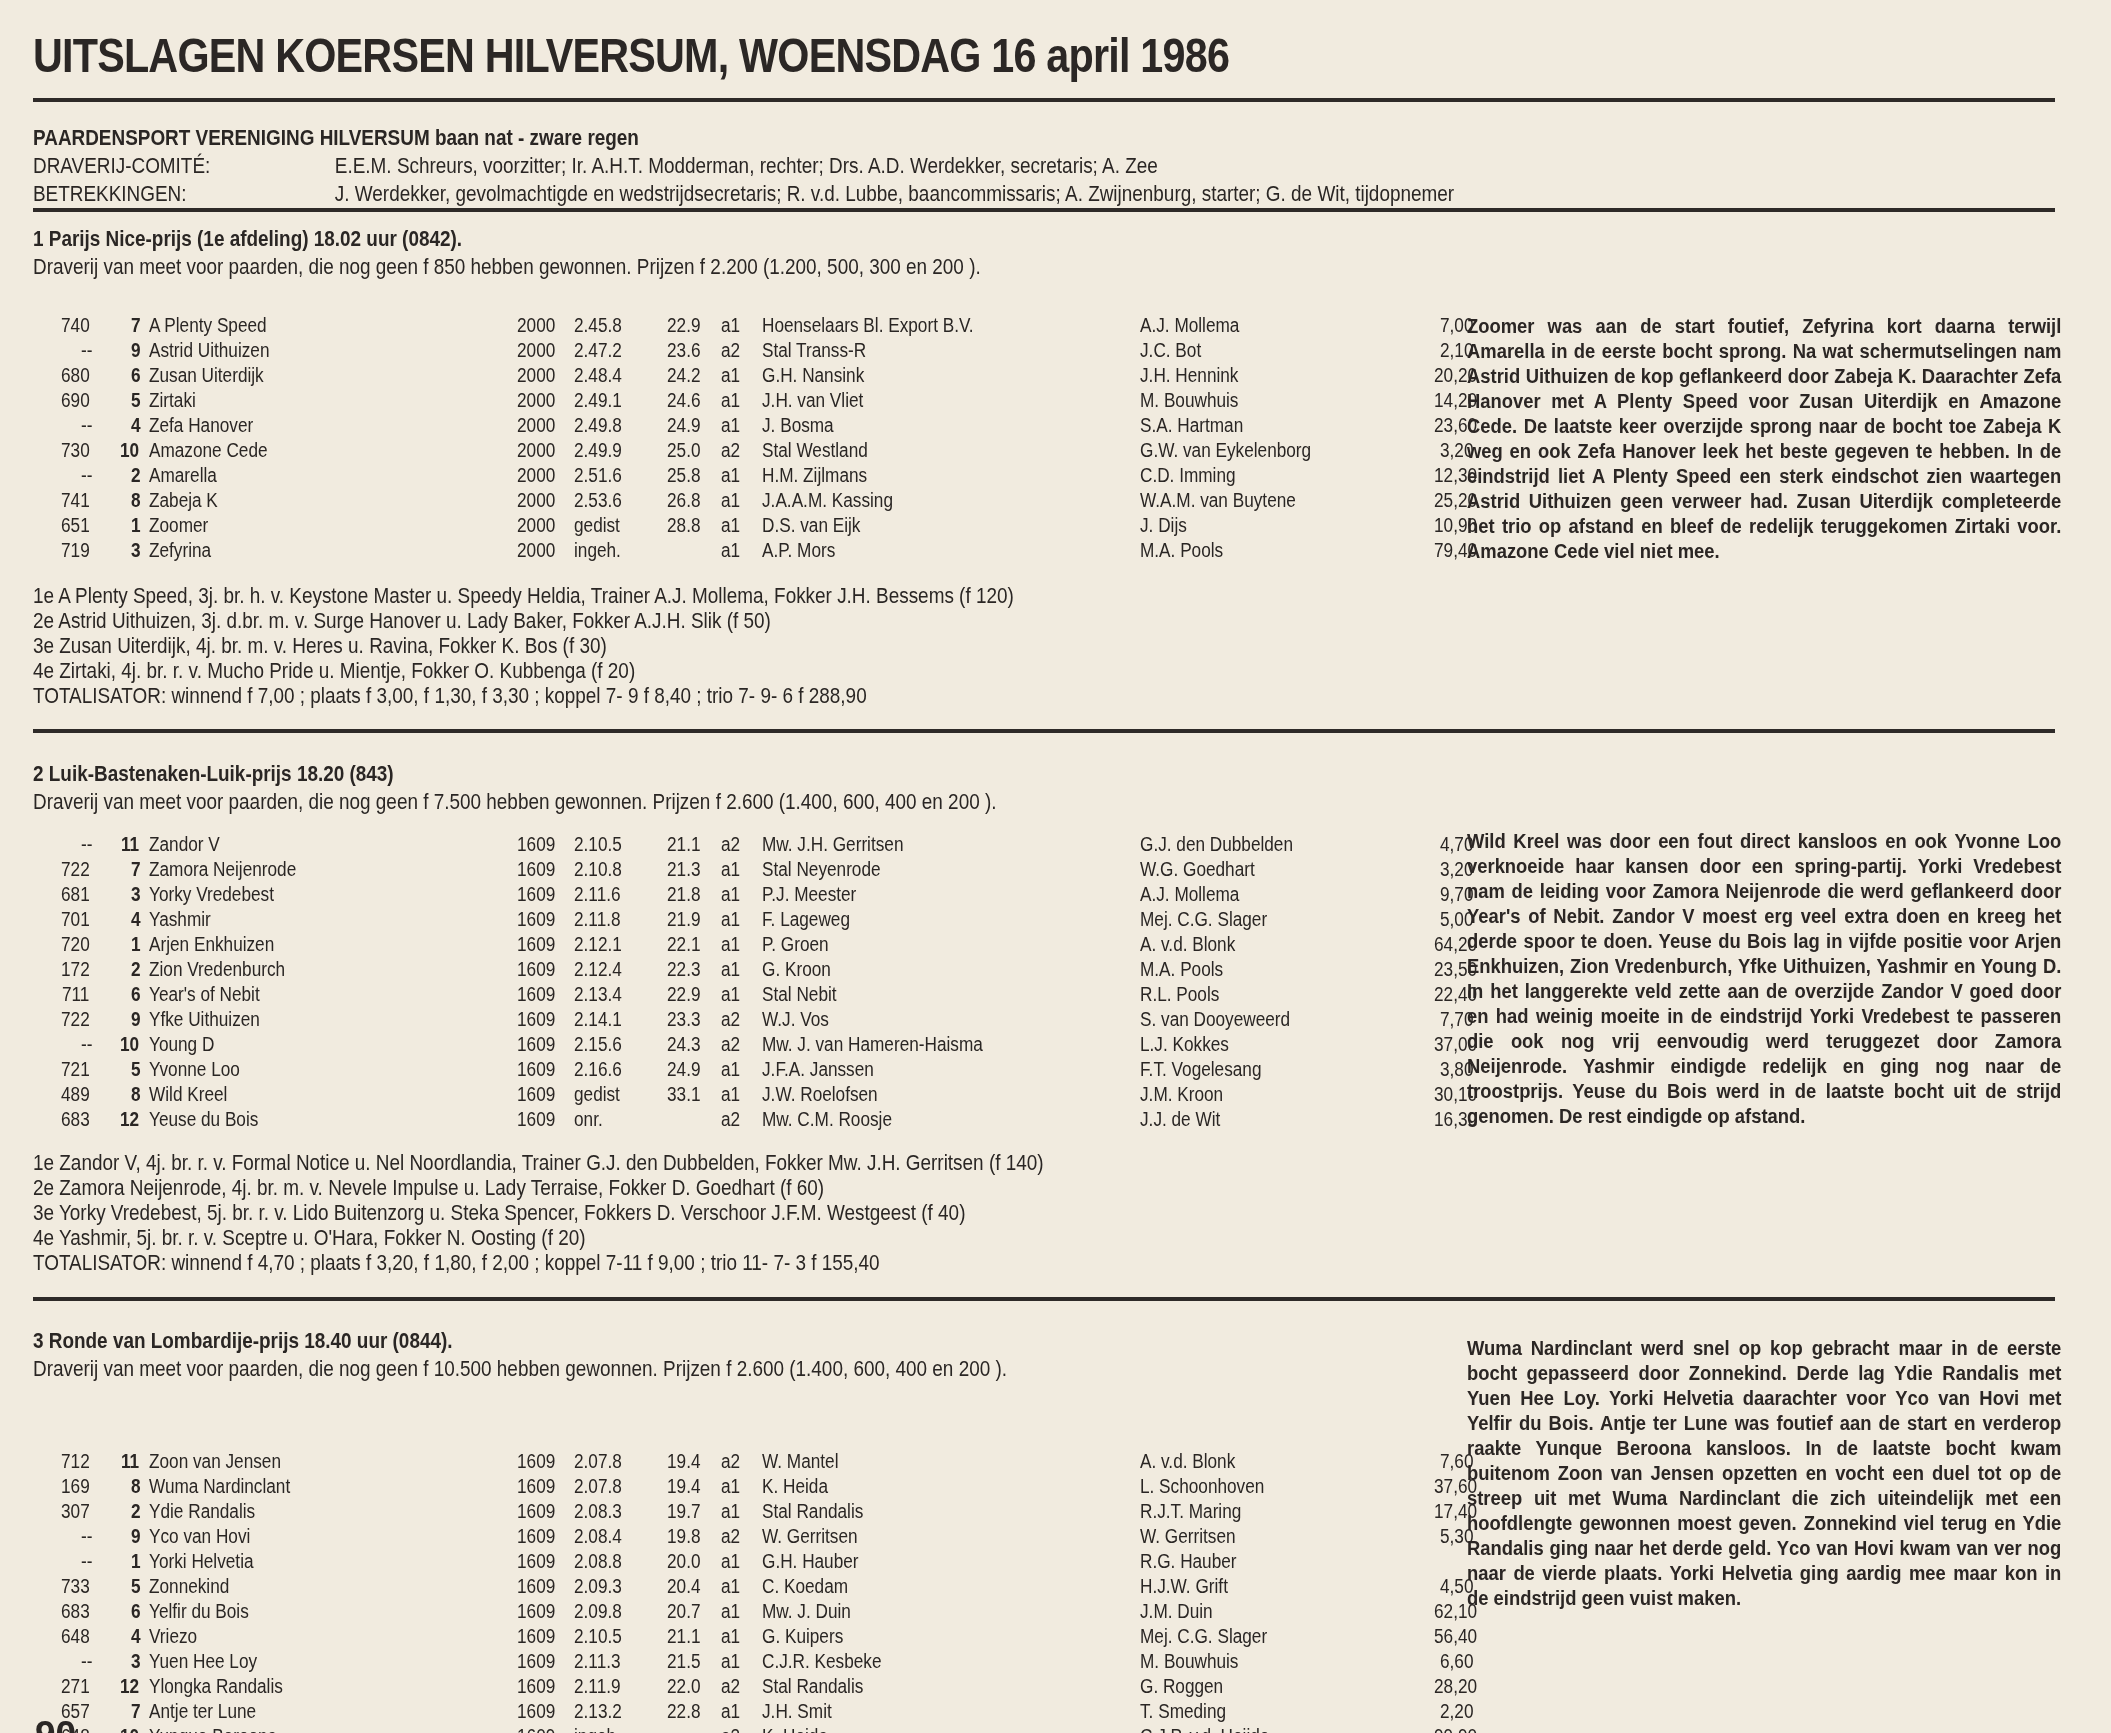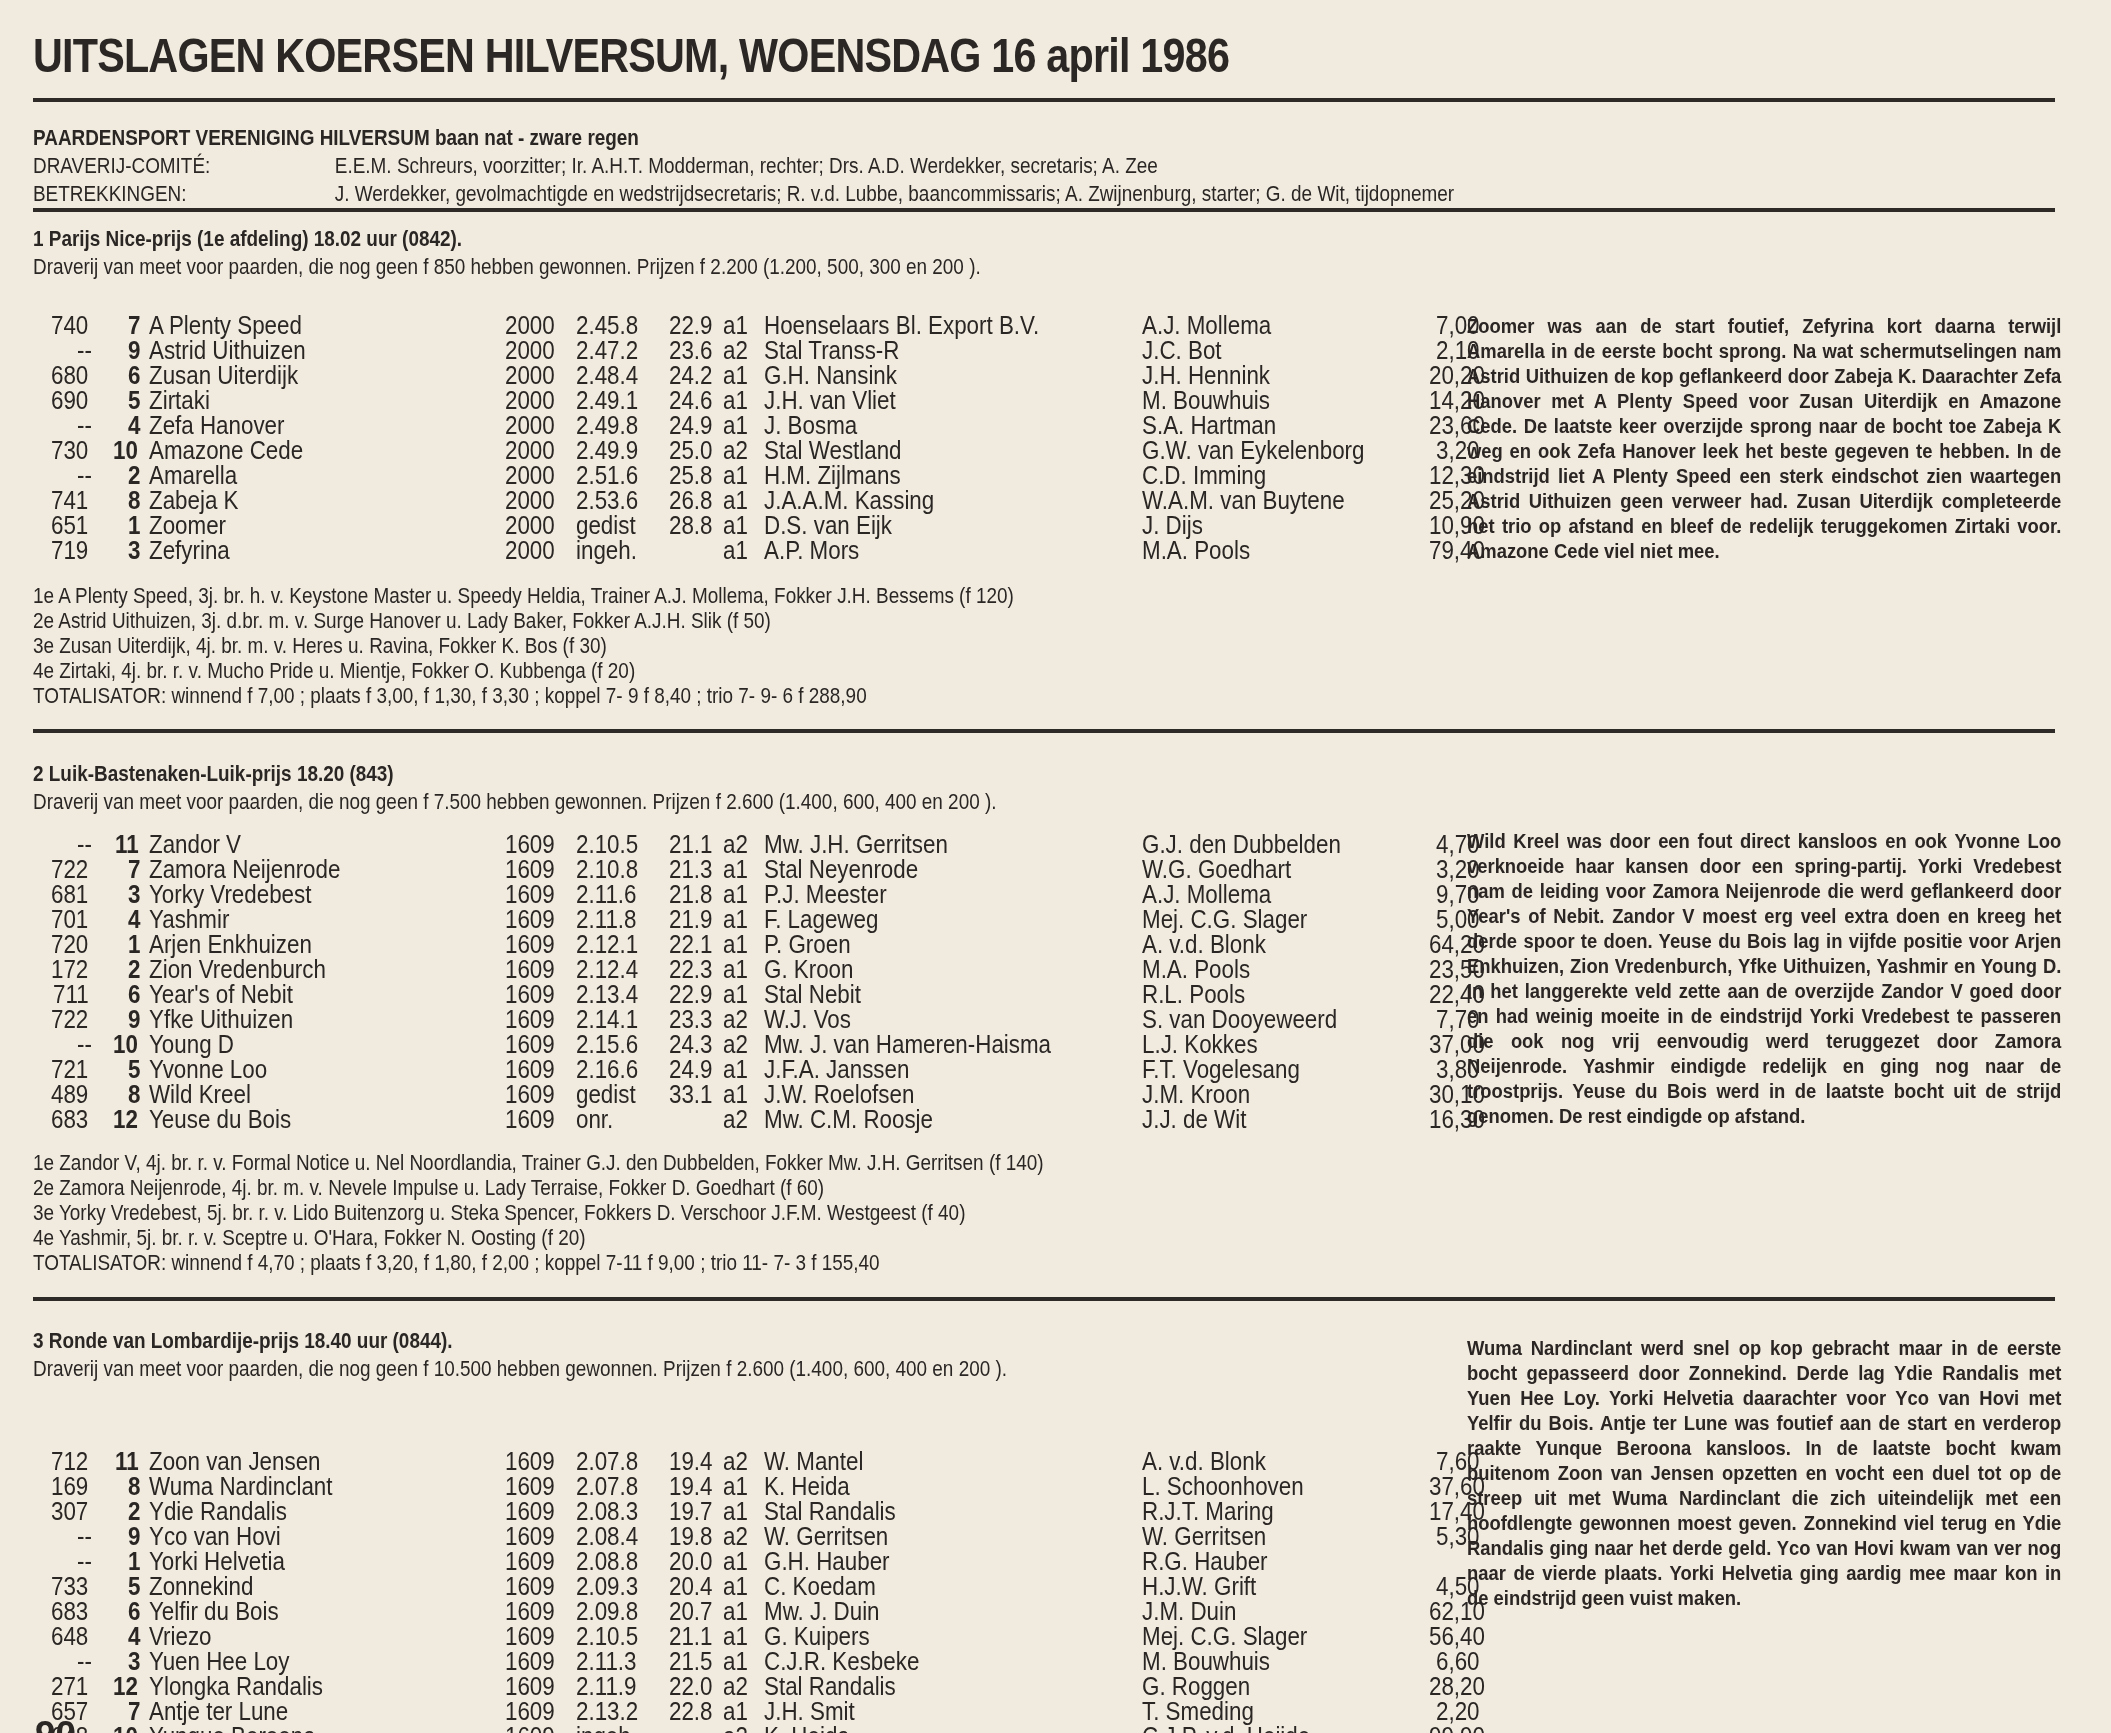--- a/index.html
+++ b/index.html
@@ -18,21 +18,21 @@
   }
   .rule { position:absolute; left:33px; right:56px; height:3.7px; background:#2e2a28; }
   .meta { position:absolute; left:33px; top:124px; font-size:22px; line-height:28px; white-space:nowrap;
     transform:scaleX(0.86); transform-origin:left top; }
   .meta .org { font-weight:bold; }
   .meta .row { display:flex; }
   .meta .lbl { width:351px; }
   .race { position:absolute; left:33px; width:2022px; }
   .race .hdr { font-size:22px; font-weight:bold; white-space:nowrap; transform:scaleX(0.86); transform-origin:left top; }
   .race .cond { font-size:22px; white-space:nowrap; transform:scaleX(0.86); transform-origin:left top; margin-top:1.9px; }
-  table.results { position:absolute; border-collapse:collapse; font-size:26px;text-decoration:underline; }
+  table.results { position:absolute; border-collapse:collapse; font-size:20px;text-decoration:underline; }
   table.results td { padding:0; height:25px; line-height:24px; white-space:nowrap; }
   td.c-prev { width:61px; text-align:right; padding-right:15px !important; }
   td.c-no { width:33px; text-align:right; font-weight:bold; padding-right:7.4px !important; }
   td.c-name { width:356px; }
   td.c-dist { width:56px;text-align:right; }
   td.c-time { width:93px; padding-left:13px !important; }
   td.c-km { width:54px;margin-left:40px; }
   td.c-start { width:33px;margin-top:10px; }
   td.c-owner { width:378px; padding-left:7.4px !important; }
   td.c-driver { width:278px; }

